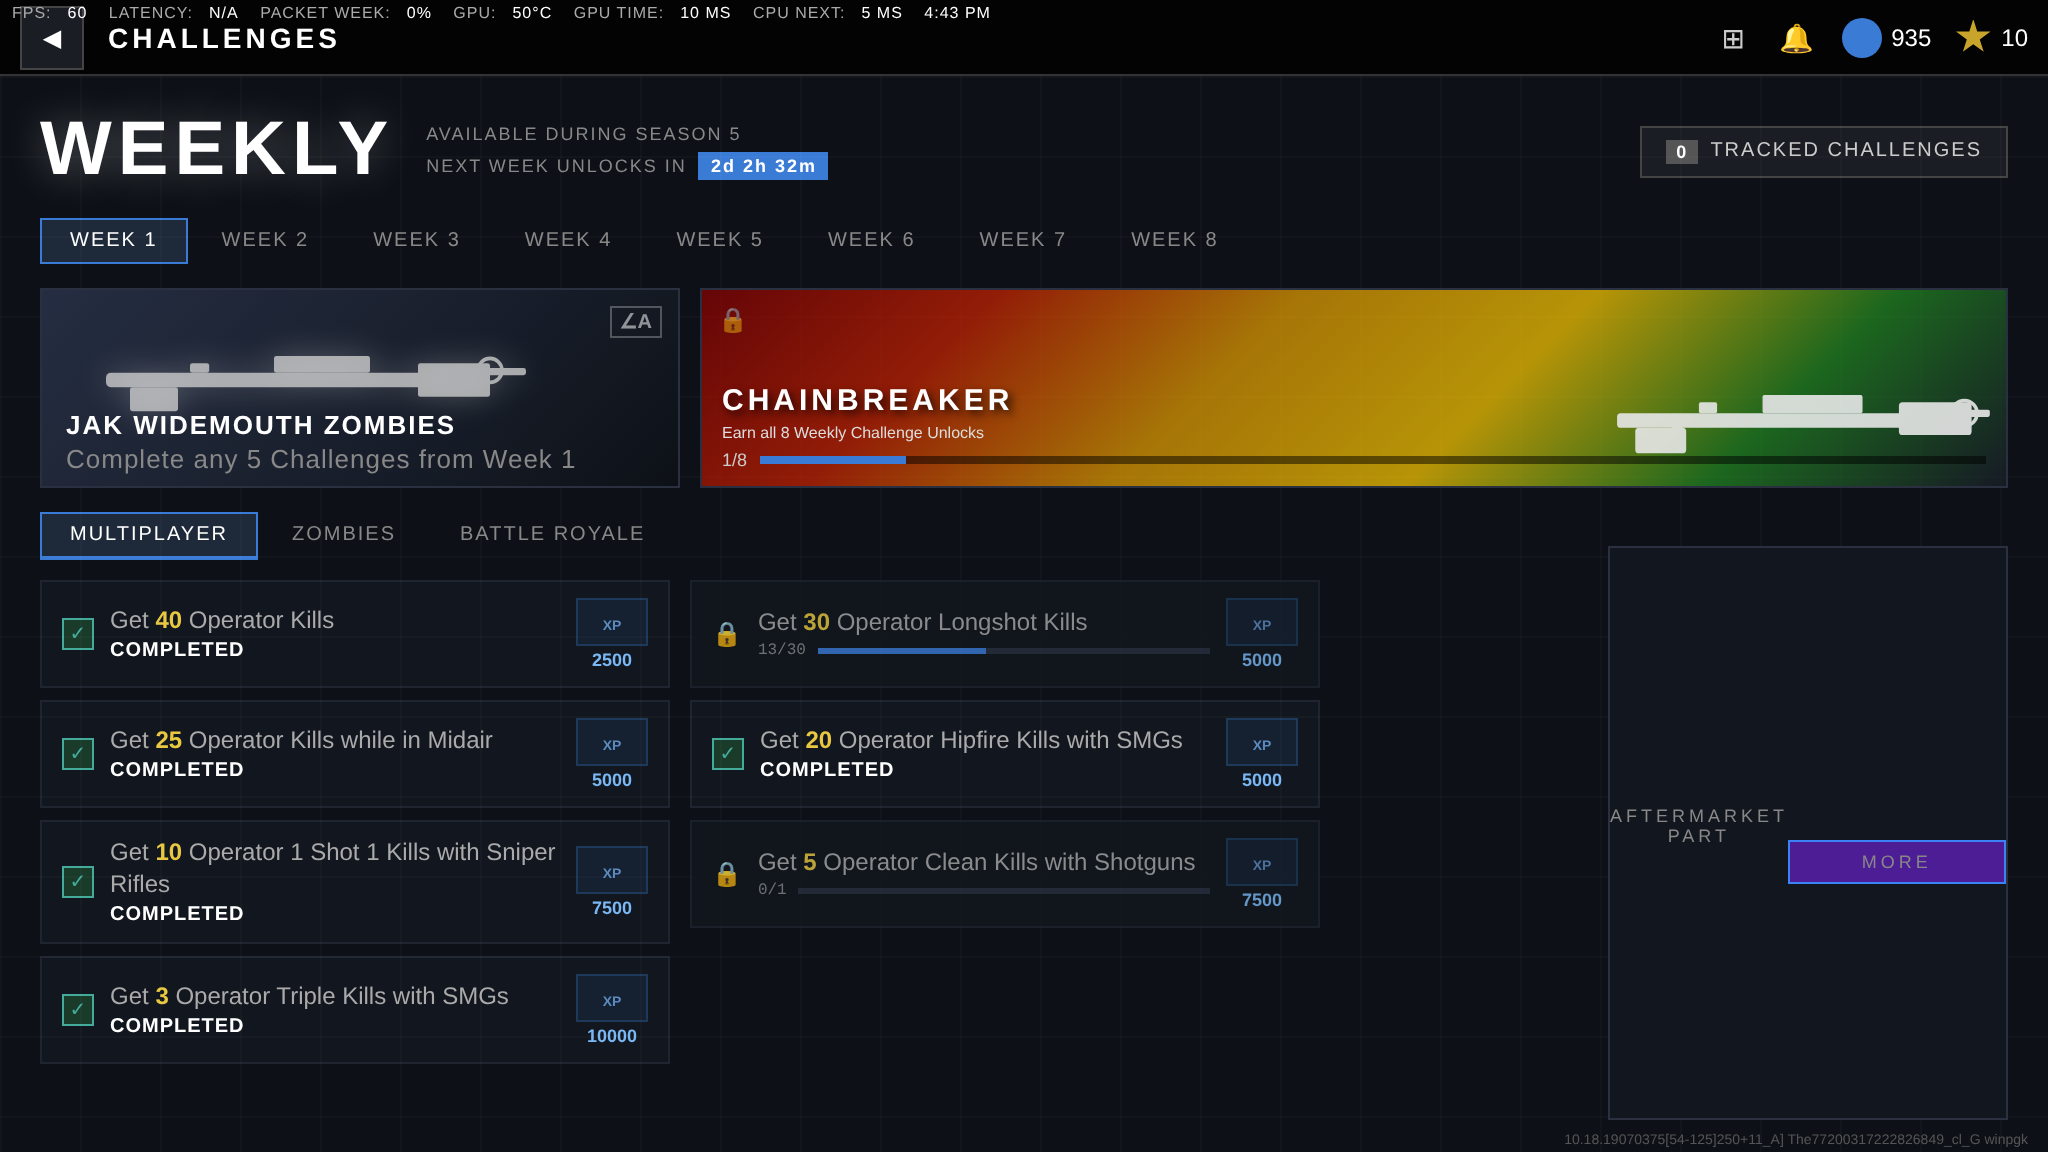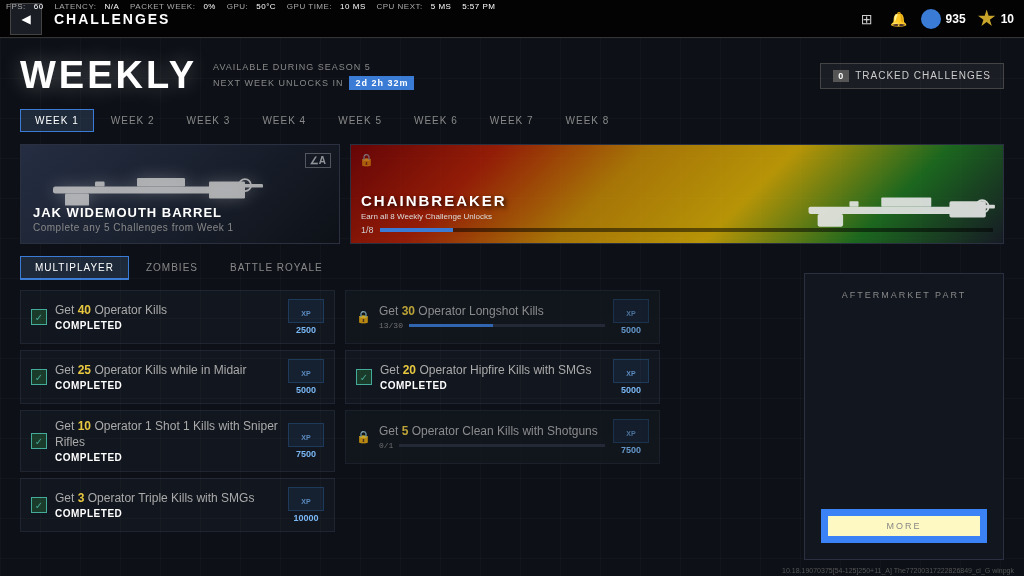--- a/index.html
+++ b/index.html
@@ -40,21 +40,21 @@
     }
     .hud-icon {
       width: 20px; height: 20px;
       display: flex; align-items: center; justify-content: center;
       font-size: 14px;
       color: #ccc;
     }
     .hud-currency {
       display: flex; align-items: center; gap: 5px;
       font-size: 12px;
-      font-weight: bold;
+      font-weight: normal;
     }
     .currency-circle {
       width: 20px; height: 20px;
       border-radius: 50%;
       background: #3a7bd5;
       display: flex; align-items: center; justify-content: center;
       font-size: 9px;
       font-weight: bold;
     }
     .currency-cod {
@@ -215,21 +215,21 @@
     .jak-card-title {
       font-size: 13px;
       font-weight: bold;
       letter-spacing: 1px;
       color: #fff;
       position: relative;
       z-index: 1;
       margin-top: 50px;
     }
     .jak-card-sub {
-      font-size: 10px;
+      font-size: 13px;
       color: #888;
       letter-spacing: 0.5px;
       position: relative;
       z-index: 1;
       margin-top: 2px;
     }
     .jak-card-status {
       font-size: 9px;
       font-weight: bold;
       color: #e8c840;
@@ -446,24 +446,24 @@
     .gun-preview {
       height: 120px;
       display: flex;
       align-items: center;
       justify-content: center;
       position: relative;
     }
     .aftermarket-box {
       background: #12161e;
       border: 1px solid #2a3040;
-      padding: 16px;
+      padding: 0;
       flex: 1;
       display: flex;
-      flex-direction: column;
+      flex-direction: row;
       align-items: center;
       justify-content: space-between;
     }
     .aftermarket-label {
       font-size: 9px;
       color: #888;
       letter-spacing: 2px;
       text-align: center;
       margin-bottom: 8px;
     }
@@ -471,22 +471,22 @@
       font-size: 18px;
       font-weight: 900;
       color: #fff;
       letter-spacing: 1px;
       text-align: center;
       line-height: 1.2;
     }
     .more-btn {
       margin-top: 29px;
       padding: 5px 20px;
-      background: #fef9c3;
-      border: 7px solid #3b82f6;
+      background: #4c1d95;
+      border: 1px solid #3b82f6;
       font-size: 9px;
       color: #888;
       letter-spacing: 2px;
       cursor: pointer;
       width: 100%;
       text-align: center;
     }
 
     
     .gun-svg {
@@ -516,21 +516,21 @@
 <div class="hud-bar">
   <div class="back-btn"></div>
   <span class="page-title">CHALLENGES</span>
   <div class="hud-stats" style="position:absolute;left:0;top:0;font-size:8px;color:#aaa;padding:2px 6px;">
     <span>FPS:</span><span class="val">60</span>
     <span>LATENCY:</span><span class="val">N/A</span>
     <span>PACKET WEEK:</span><span class="val">0%</span>
     <span>GPU:</span><span class="val">50°C</span>
     <span>GPU TIME:</span><span class="val">10 MS</span>
     <span>CPU NEXT:</span><span class="val">5 MS</span>
-    <span class="val">5:57 PM</span>
+    <span class="val">4:43 PM</span>
   </div>
   <div class="hud-right">
     <div class="hud-icon">⊞</div>
     <div class="hud-icon">🔔</div>
     <div class="hud-currency">
       <div class="currency-circle"></div>
       <span>935</span>
     </div>
     <div class="hud-currency">
       <div class="currency-cod"></div>
@@ -577,21 +577,21 @@
           <rect x="10" y="22" width="160" height="6" rx="2"></rect>
           <rect x="140" y="18" width="30" height="14" rx="1"></rect>
           <rect x="20" y="28" width="20" height="10" rx="1"></rect>
           <rect x="45" y="18" width="8" height="4" rx="1"></rect>
           <rect x="80" y="15" width="40" height="7" rx="1"></rect>
           <rect x="165" y="20" width="20" height="3" rx="1"></rect>
           <circle cx="170" cy="21" r="5" fill="none" stroke="#ccc" stroke-width="1.5"></circle>
         </g>
       </svg>
       <div class="jak-logo">∠A</div>
-      <div class="jak-card-title">JAK WIDEMOUTH BARREL</div>
+      <div class="jak-card-title">JAK WIDEMOUTH ZOMBIES</div>
       <div class="jak-card-sub">Complete any 5 Challenges from Week 1</div>
     </div>
 
     <div class="chainbreaker-card" style="width:280px;flex-shrink:0;">
       <div class="chainbreaker-bg"></div>
       <div class="lock-icon">🔒</div>
       <div class="chainbreaker-content">
         <div class="chainbreaker-title">CHAINBREAKER</div>
         <div class="chainbreaker-sub">Earn all 8 Weekly Challenge Unlocks</div>
         <div class="chain-progress">

